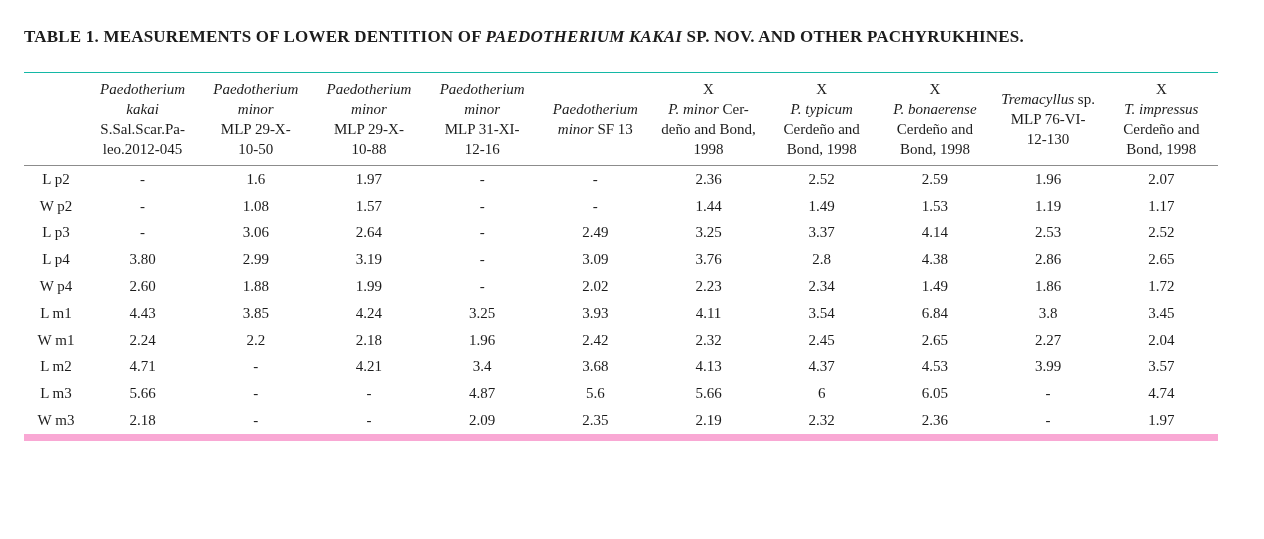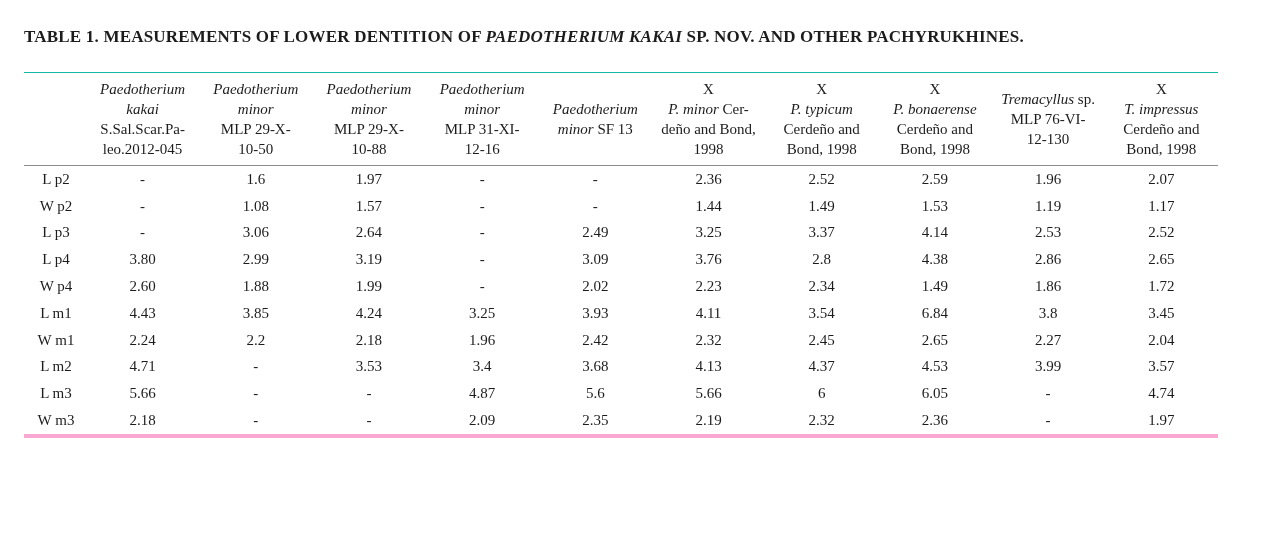--- a/index.html
+++ b/index.html
@@ -29,21 +29,21 @@
   table.meas {
     border-collapse: collapse;
     table-layout: fixed;
     width: 1194px;
   }
   table.meas thead tr {
     border-top: 1px solid #14b8a6;
     border-bottom: 1px solid #8c8c8c;
   }
   table.meas tbody tr:last-child {
-    border-bottom: 4px solid #f9a8d4;
+    border-bottom: 7px solid #f9a8d4;
   }
   table.meas th {
     font-weight: normal;
     font-size: 15px;
     line-height: 20px;
     text-align: center;
     vertical-align: middle;
     padding: 6px 2px;
   }
   table.meas th .hline { white-space: nowrap; }
@@ -234,21 +234,21 @@
           <td>2.32</td>
           <td>2.45</td>
           <td>2.65</td>
           <td>2.27</td>
           <td>2.04</td>
         </tr>
         <tr>
           <td class="row-label">L m2</td>
           <td>4.71</td>
           <td>-</td>
-          <td>3.53</td>
+          <td>4.21</td>
           <td>3.4</td>
           <td>3.68</td>
           <td>4.13</td>
           <td>4.37</td>
           <td>4.53</td>
           <td>3.99</td>
           <td>3.57</td>
         </tr>
         <tr>
           <td class="row-label">L m3</td>

